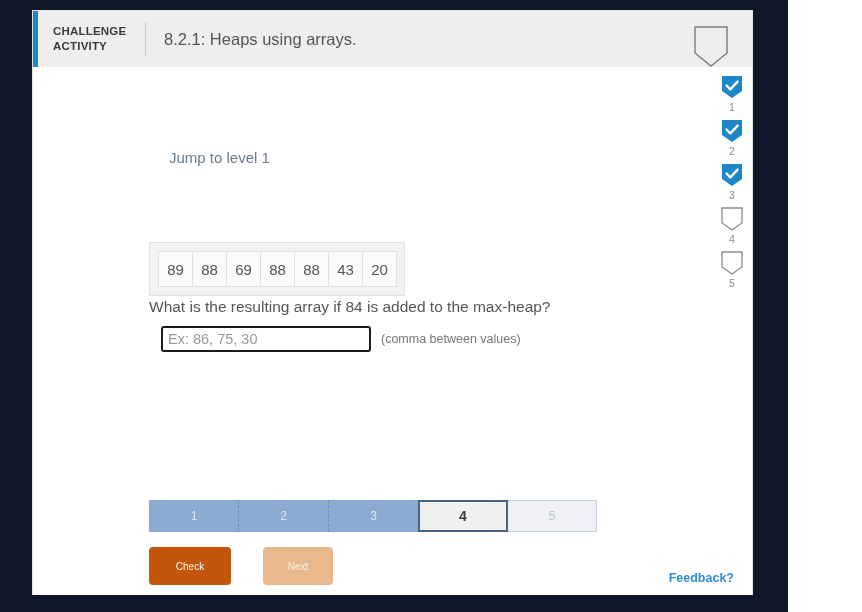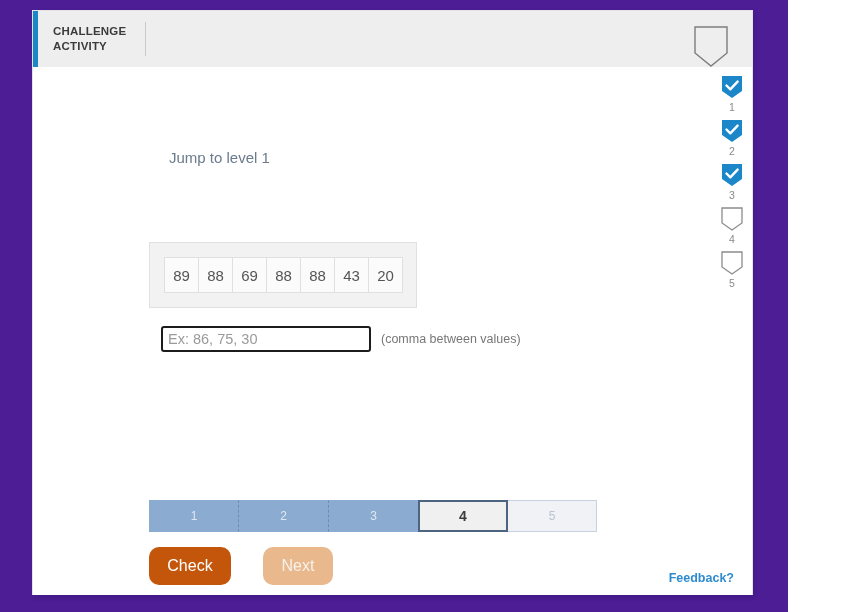--- a/index.html
+++ b/index.html
@@ -6,21 +6,21 @@
   html, body {
     margin: 0; padding: 0;
     width: 862px; height: 612px;
     background: #ffffff;
     font-family: "Liberation Sans", sans-serif;
     overflow: hidden;
   }
   .page {
     position: relative;
     width: 788px; height: 612px;
-    background: #4c1d95;
+    background: #0f172a;
     text-decoration: underline;
   }
   
   .card {
     position: absolute;
     left: 32px; top: 10px;
     width: 721px; height: 585px;
     background: #ffffff;
     border: 1px solid #e3e3e3;
     box-shadow: 2px 3px 5px rgba(0,0,0,0.10);
@@ -77,21 +77,21 @@
     color: #6a7b8c;
     cursor: pointer;
   }
   
   .array-wrap {
     position: absolute;
     left: 116px; top: 175px;
     display: flex;
     background: #f2f2f2;
     border: 1px solid #e0e0e0;
-    padding: 14px;
+    padding: 8px;
   }
   .array-cell {
     width: 35px; height: 36px;
     background: #fbfbfb;
     border: 1px solid #e0e0e0;
     margin-right: -1px;
     display: flex;
     align-items: center;
     justify-content: center;
     font-size: 15px;
@@ -167,23 +167,23 @@
     margin-left: -1px;
   }
   
   .buttons {
     position: absolute;
     left: 116px; top: 480px;
     display: flex;
   }
   .btn {
     border: none;
-    border-radius: 10px;
+    border-radius: 4px;
     font-family: "Liberation Sans", sans-serif;
-    font-size: 16px;
+    font-size: 10px;
     color: #ffffff;
     cursor: pointer;
   }
   .btn-check {
     width: 82px; height: 38px;
     background: #c4560c;
   }
   .btn-next {
     width: 70px; height: 38px;
     background: #e9b98d;
@@ -230,20 +230,21 @@
 <div class="page">
   <div class="card">
 
     <div class="header">
       <div class="header-accent"></div>
       <div class="header-label">
         <div>CHALLENGE</div>
         <div>ACTIVITY</div>
       </div>
       <div class="header-divider"></div>
+      <div class="header-title">8.2.1: Heaps using arrays.</div>
       <div class="header-shield">
         <svg width="38" height="44" viewBox="0 0 38 44">
           <path d="M3 2 L35 2 L35 28 L19 41 L3 28 Z" fill="none" stroke="#7d7d7d" stroke-width="1.4"></path>
         </svg>
       </div>
     </div>
 
     <div class="body">
 
       <div class="jump-link">Jump to level 1</div>
@@ -251,20 +252,21 @@
       <div class="array-wrap" id="array-wrap">
           <div class="array-cell">89</div>
           <div class="array-cell">88</div>
           <div class="array-cell">69</div>
           <div class="array-cell">88</div>
           <div class="array-cell">88</div>
           <div class="array-cell">43</div>
           <div class="array-cell">20</div>
         </div>
 
+      <div class="question">What is the resulting array if 84 is added to the max-heap?</div>
 
       <div class="answer-row">
         <input class="answer-input" type="text" placeholder="Ex: 86, 75, 30" style="">
         <span class="hint">(comma between values)</span>
       </div>
 
       <div class="segments" id="segments">
           <div class="seg done first">1</div>
           <div class="seg done">2</div>
           <div class="seg done">3</div>

